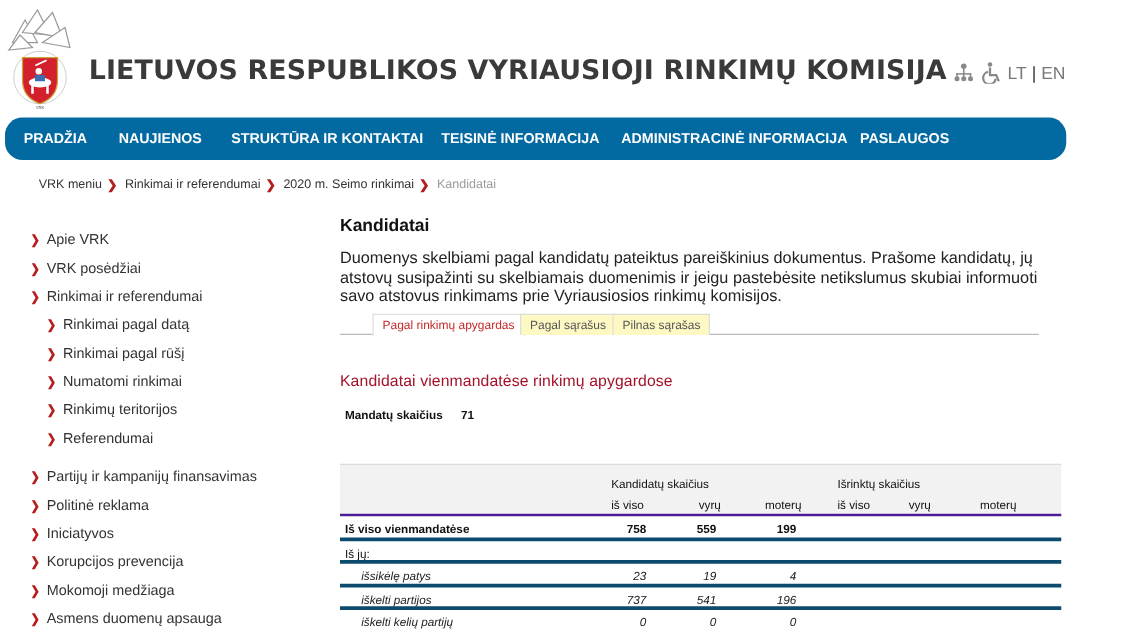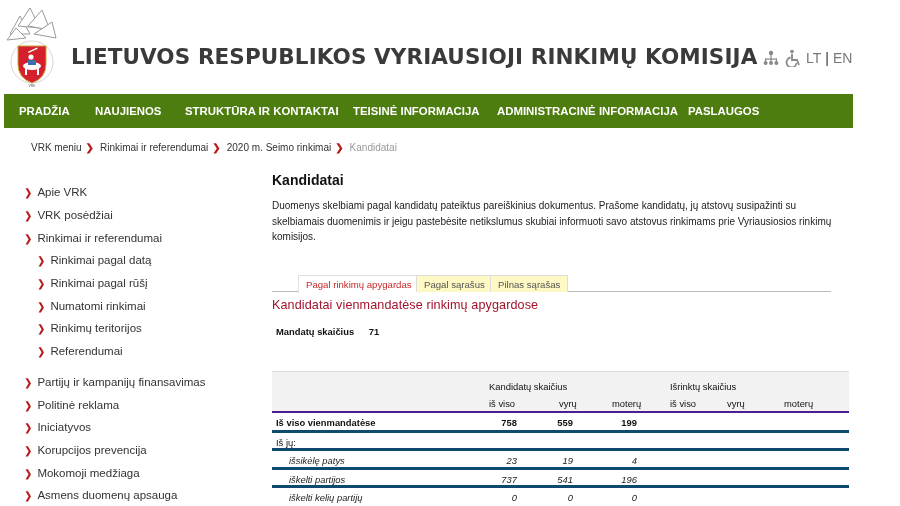--- a/index.html
+++ b/index.html
@@ -9,40 +9,40 @@
     
     .header { position: absolute; left: 0; top: 0; width: 900px; height: 94px; }
     .logo { position: absolute; left: 4px; top: 4px; width: 56px; height: 84px; }
     .site-title { position: absolute; left: 71px; top: 44px; font-family: "DejaVu Sans", sans-serif; font-weight: bold; font-size: 21.5px; color: #3a3a3a; letter-spacing: 0.1px; white-space: nowrap; }
     .header-tools { position: absolute; left: 762px; top: 49px; display: flex; align-items: center; font-size: 14px; color: #777; }
     .header-tools .tool-icon { width: 18px; height: 18px; margin-right: 4px; display: inline-block; }
     .header-tools .lang { font-size: 14px; color: #777; }
     .header-tools .sep { margin: 0 4px; color: #333; }
 
     
-    .nav { position: absolute; left: 4px; top: 94px; width: 849px; height: 34px; background: #4d7c0f; display: flex; align-items: center; }
+    .nav { position: absolute; left: 4px; top: 94px; width: 849px; height: 34px; background: #0369a1; display: flex; align-items: center; border-radius: 14px; }
     .nav-item { color: #fff; font-weight: bold; font-size: 11.4px; white-space: nowrap; position: absolute; top: 11px; cursor: pointer; }
 
     
     .breadcrumb { position: absolute; left: 31px; top: 142px; font-size: 10px; display: flex; align-items: flex-start; white-space: nowrap; }
     .bc-link { color: #333; }
     .bc-current { color: #999; }
     .bc-arrow { color: #b71c1c; font-weight: bold; margin: 0 6px 0 4px; font-size: 10px; }
 
     
     .sidebar { position: absolute; left: 24px; top: 186px; width: 230px; }
     .side-item { position: absolute; white-space: nowrap; font-size: 11.5px; color: #333; display: flex; align-items: center; cursor: pointer; }
     .side-arrow { color: #b71c1c; font-weight: bold; font-size: 10px; margin-right: 5px; display: inline-block; transform: scaleX(0.9); }
 
     
     .main { position: absolute; left: 272px; top: 170px; width: 580px; }
     .page-title { position: absolute; left: 0; top: 2px; font-size: 14px; font-weight: bold; color: #111; white-space: nowrap; }
-    .intro { position: absolute; left: 0; top: 28px; width: 560px; font-size: 10px; line-height: 15.6px; color: #222; }
-
-    .tabs { position: absolute; left: 0; top: 104px; width: 559px; height: 18px; border-bottom: 1px solid #bbb; }
+    .intro { position: absolute; left: 0; top: 28px; width: 560px; font-size: 13px; line-height: 15.6px; color: #222; }
+
+    .tabs { position: absolute; left: 0; top: 80px; width: 559px; height: 18px; border-bottom: 1px solid #bbb; }
     .tab { position: absolute; top: 1px; height: 17px; font-size: 9.6px; padding: 3px 7px 0; border: 1px solid #ddd; border-bottom: none; background: #fef9c3; color: #555; white-space: nowrap; cursor: pointer; }
     .tab.active { background: #fff; color: #c62828; border-color: #e0e0e0; height: 18px; }
 
     .sub-heading { position: absolute; left: 0; top: 128px; font-size: 12.6px; font-weight: normal; color: #a3122a; white-space: nowrap; letter-spacing: 0.1px; }
     .mandates { position: absolute; left: 4px; top: 156px; font-size: 9.4px; font-weight: bold; color: #111; white-space: nowrap; }
     .mandates .mval { margin-left: 12px; }
 
     
     .results { position: absolute; left: 0; top: 201px; width: 577px; font-size: 9.4px; }
     .thead { position: relative; height: 40px; background: #f2f2f2; border-top: 1px solid #ddd; }

